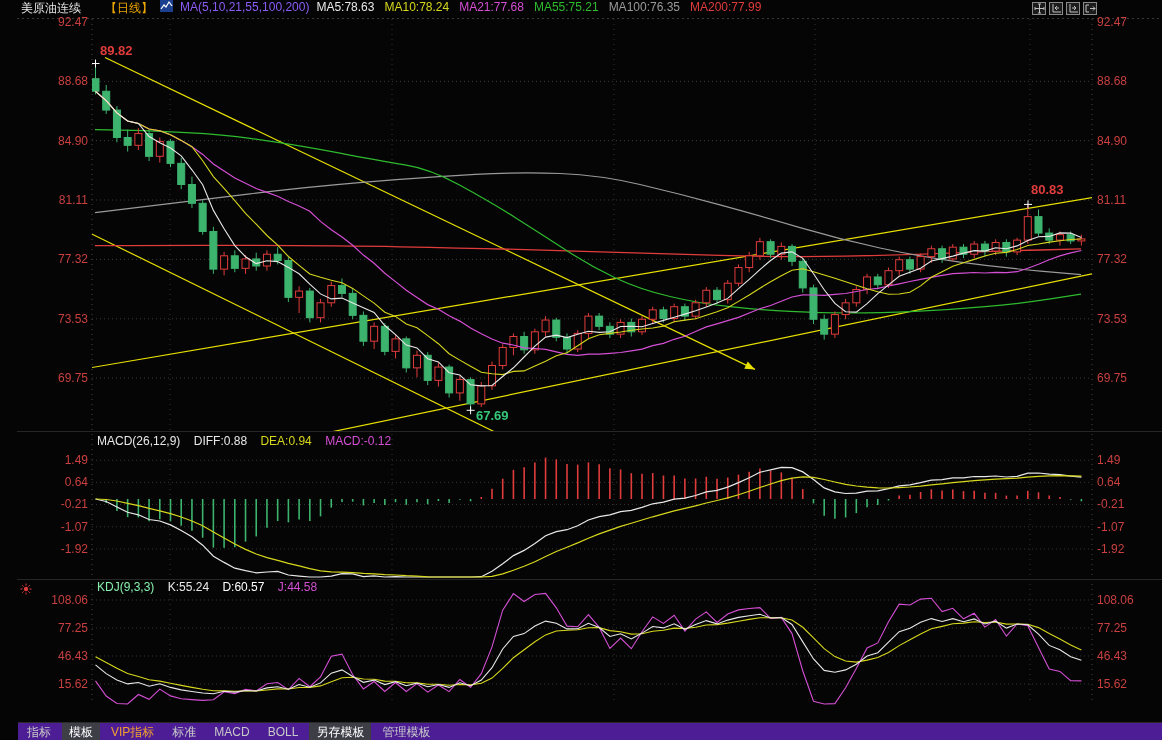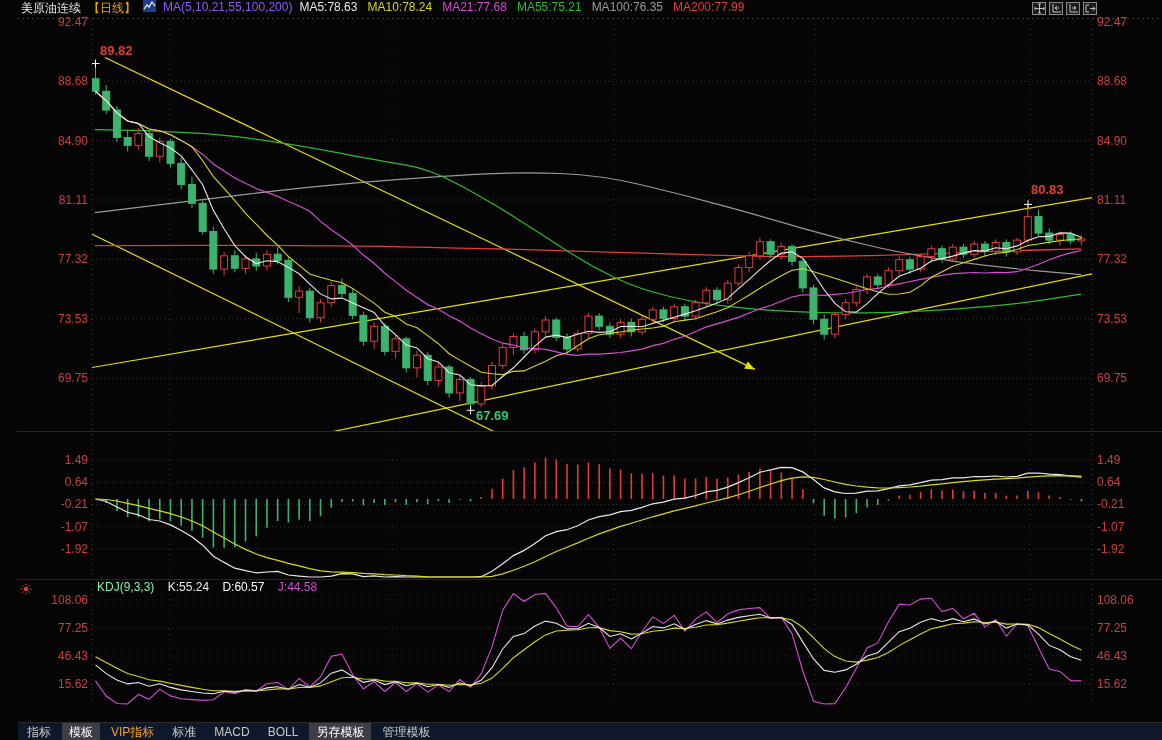--- a/index.html
+++ b/index.html
@@ -9,35 +9,35 @@
   
   #sidebar{position:absolute;left:0;top:0;width:17px;height:740px;background:#141414;
            border-right:1px solid #2e2e2e;z-index:5;}
   .side-item{width:17px;padding:5px 0 4px 0;text-align:center;font-size:11px;line-height:13px;
              color:#8f8f8f;word-break:break-all;border-bottom:1px solid #262626;cursor:pointer;}
   .side-item.sel{background:#3c4046;color:#ededed;}
   
   #header{position:absolute;left:21px;top:0;height:18px;right:140px;z-index:6;display:flex;
           align-items:flex-start;font-size:12px;white-space:nowrap;column-gap:7px;}
   #header .sym{color:#e8e8e8;}
-  #header .per{color:#f0a800;}
+  #header .per{color:#f0a800;margin-left:17px;}
   #header .cfg{color:#8b5cf6;}
   #toolbar{position:absolute;right:65px;top:2px;z-index:6;display:flex;column-gap:3px;}
   .tbtn{width:14px;height:13px;background:#1c1c1c;border:1px solid #8a8a8a;display:flex;
         align-items:center;justify-content:center;cursor:pointer;box-sizing:border-box;}
   .mini-ico{width:13px;height:12px;background:#1d3f8f;display:inline-block;}
   
   .pane-hd{position:absolute;left:97px;z-index:6;font-size:12px;white-space:nowrap;}
   .pane-hd span{margin-right:10px;}
   
   #daterow{position:absolute;left:18px;right:0;top:700px;height:22px;background:#0c0c0c;
            border-top:1px solid #262626;z-index:6;}
   #period{position:absolute;left:68px;top:3px;color:#f0a800;font-size:13px;font-weight:bold;cursor:pointer;}
   .dlabel{position:absolute;top:4px;color:#d8d8d8;font-size:13px;font-weight:bold;}
-  #tabrow{position:absolute;left:18px;right:0;top:722px;height:18px;background:#0f172a;
+  #tabrow{position:absolute;left:18px;right:0;top:722px;height:18px;background:#4c1d95;
           border-top:1px solid #2a2a2a;z-index:6;display:flex;align-items:center;font-size:12px;}
   .tab{padding:1px 7px;margin-right:4px;color:#c8c8c8;cursor:pointer;white-space:nowrap;}
   .tab.active{background:#3e3e47;color:#ffffff;}
   .tab.vip{color:#f0a030;}
   #alert1{position:absolute;left:20px;top:581px;z-index:6;cursor:pointer;}
 </style>
 </head>
 <body>
 
 <div id="app">
@@ -449,20 +449,26 @@
         </svg>
       </span>
     <span class="tbtn">
         <svg width="11" height="11">
           <path d="M1 2v7h3M1 2h3" stroke="#c0c0c0" fill="none"></path>
           <path d="M5 5.5h5L8 3.5M10 5.5 8 7.5" stroke="#c0c0c0" fill="none"></path>
         </svg>
       </span>
   </div>
 
+  <div class="pane-hd" style="top:434px">
+    <span style="color:#e8e8e8">MACD(26,12,9)</span>
+    <span style="color:#e8e8e8">DIFF:0.88</span>
+    <span style="color:#d7d71e">DEA:0.94</span>
+    <span style="color:#d44fd4">MACD:-0.12</span>
+  </div>
 
   <div class="pane-hd" style="top:580px">
     <span style="color:#86efac">KDJ(9,3,3)</span>
     <span style="color:#e8e8e8">K:55.24</span>
     <span style="color:#ffffff">D:60.57</span>
     <span style="color:#d44fd4">J:44.58</span>
   </div>
 
   <span id="alert1"><svg width="12" height="12">
         <circle cx="6" cy="6" r="2.2" fill="#e03c3c"></circle>

